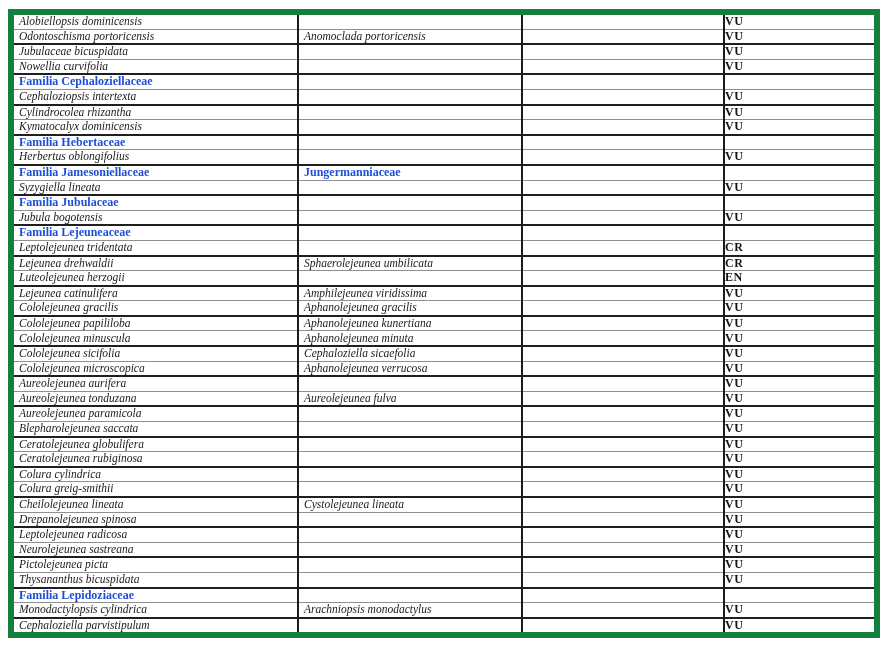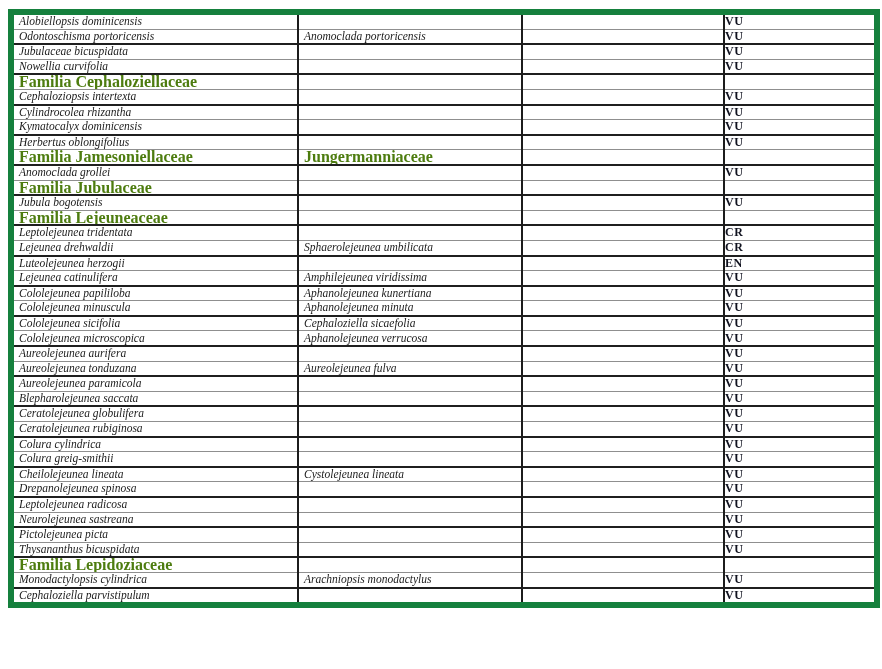--- a/index.html
+++ b/index.html
@@ -44,22 +44,22 @@
 
   
   tr td { border-top: 2px solid #1f1f1f; }
   tr:nth-child(even) td { border-top: 1px solid #8f8f8f; }
   tr:first-child td { border-top: none; }
 
   tr.family-row td.cell-species,
   tr.family-row td.cell-synonym {
     font-style: normal;
     font-weight: bold;
-    font-size: 16px;
-    color: #4d7c0f;
+    font-size: 12px;
+    color: #1d4ed8;
   }
   td.cell-status {
     font-style: normal;
     font-weight: bold;
     padding: 0;
     font-size: 12px;
     letter-spacing: 0.5px;
     color: #10121f;
   }
 </style>
@@ -116,34 +116,40 @@
           <td class="cell-synonym"></td>
           <td class="cell-notes"></td>
           <td class="cell-status">VU</td>
         </tr>
         <tr>
           <td class="cell-species">Kymatocalyx dominicensis</td>
           <td class="cell-synonym"></td>
           <td class="cell-notes"></td>
           <td class="cell-status">VU</td>
         </tr>
+        <tr class="family-row">
+          <td class="cell-species">Familia Hebertaceae</td>
+          <td class="cell-synonym"></td>
+          <td class="cell-notes"></td>
+          <td class="cell-status"></td>
+        </tr>
         <tr>
           <td class="cell-species">Herbertus oblongifolius</td>
           <td class="cell-synonym"></td>
           <td class="cell-notes"></td>
           <td class="cell-status">VU</td>
         </tr>
         <tr class="family-row">
           <td class="cell-species">Familia Jamesoniellaceae</td>
           <td class="cell-synonym">Jungermanniaceae</td>
           <td class="cell-notes"></td>
           <td class="cell-status"></td>
         </tr>
         <tr>
-          <td class="cell-species">Anomoclada grollei</td>
+          <td class="cell-species">Syzygiella lineata</td>
           <td class="cell-synonym"></td>
           <td class="cell-notes"></td>
           <td class="cell-status">VU</td>
         </tr>
         <tr class="family-row">
           <td class="cell-species">Familia Jubulaceae</td>
           <td class="cell-synonym"></td>
           <td class="cell-notes"></td>
           <td class="cell-status"></td>
         </tr>
@@ -173,20 +179,26 @@
         </tr>
         <tr>
           <td class="cell-species">Luteolejeunea herzogii</td>
           <td class="cell-synonym"></td>
           <td class="cell-notes"></td>
           <td class="cell-status">EN</td>
         </tr>
         <tr>
           <td class="cell-species">Lejeunea catinulifera</td>
           <td class="cell-synonym">Amphilejeunea viridissima</td>
+          <td class="cell-notes"></td>
+          <td class="cell-status">VU</td>
+        </tr>
+        <tr>
+          <td class="cell-species">Cololejeunea gracilis</td>
+          <td class="cell-synonym">Aphanolejeunea gracilis</td>
           <td class="cell-notes"></td>
           <td class="cell-status">VU</td>
         </tr>
         <tr>
           <td class="cell-species">Cololejeunea papililoba</td>
           <td class="cell-synonym">Aphanolejeunea kunertiana</td>
           <td class="cell-notes"></td>
           <td class="cell-status">VU</td>
         </tr>
         <tr>

